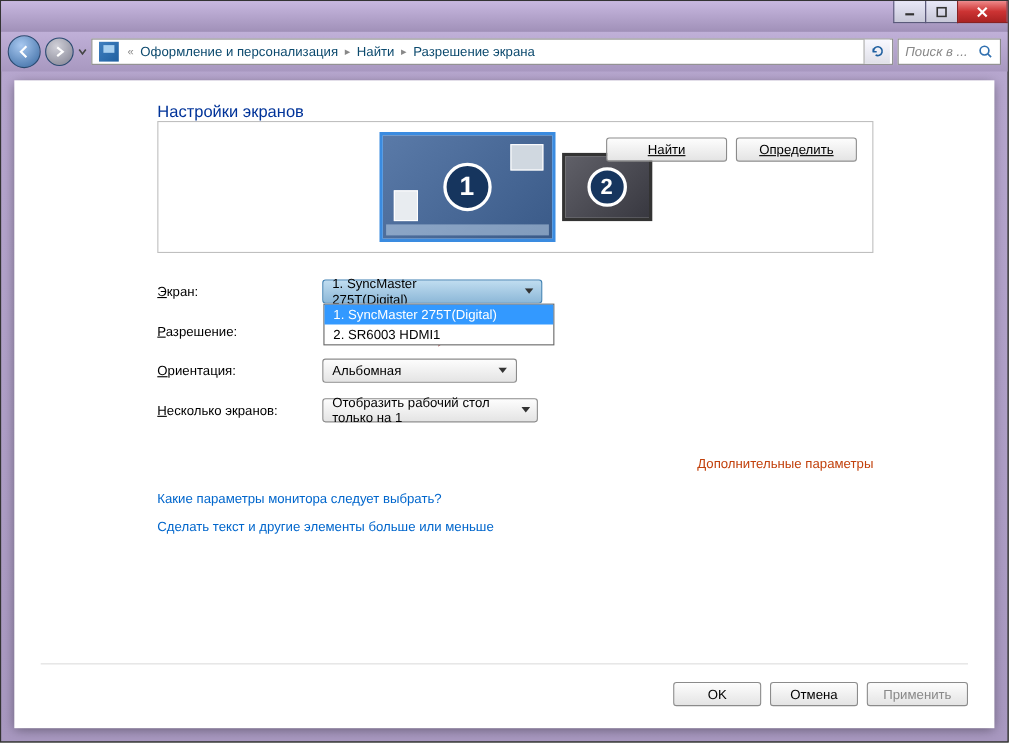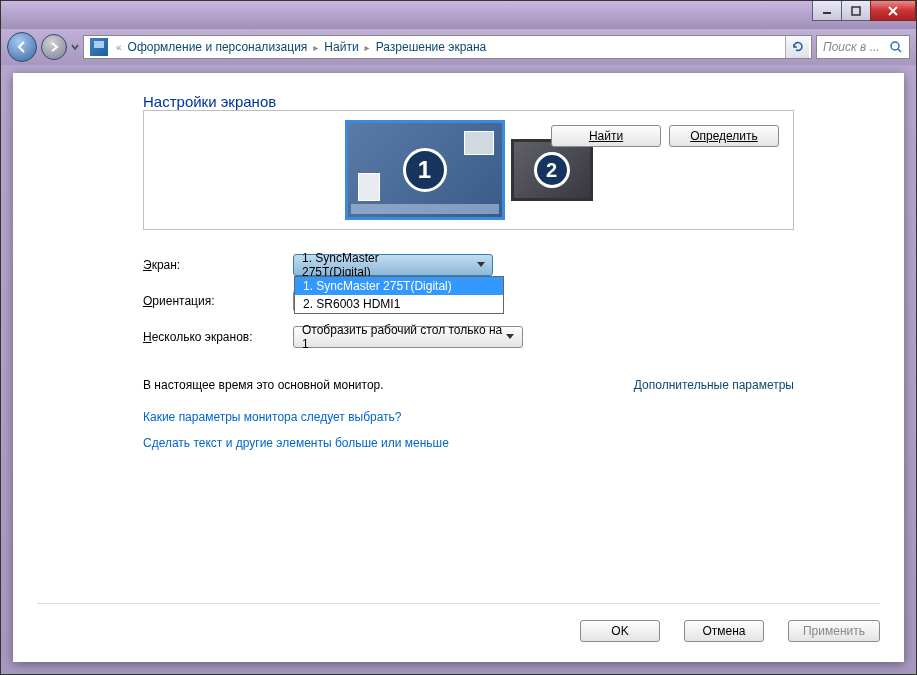--- a/index.html
+++ b/index.html
@@ -207,29 +207,29 @@
   left: 230px;
   top: -4px;
 }
 
 .status-row {
   display: flex;
   margin-top: 30px;
   margin-bottom: 18px;
 }
 .status-text { color: #000; }
-.adv-link { margin-left: auto; color: #0c4a6e; cursor: pointer; }
+.adv-link { margin-left: auto; color: #c2410c; cursor: pointer; }
 .link-row { color: #0066cc; margin-bottom: 12px; cursor: pointer; }
 
 .button-bar {
   position: absolute;
   bottom: 20px;
   right: 24px;
   display: flex;
-  gap: 24px;
+  gap: 8px;
 }
 .button-bar .win-btn { min-width: 80px; }
 
 .divider {
   height: 1px;
   background: #ddd;
   margin: 0 -86px 0 -106px;
   position: absolute;
   bottom: 58px;
   left: 130px; right: 110px;
@@ -336,47 +336,60 @@
                 <path d="M0 0 L4 5 L8 0 Z" fill="#333"></path>
               </svg>
           </span>
           <div class="dd-list">
             <div class="dd-item selected">1. SyncMaster 275T(Digital)</div>
             <div class="dd-item">2. SR6003 HDMI1</div>
           </div>
         </div>
       </div>
 
+      <div class="form-row">
+        <div class="form-label"><span class="u">Р</span>азрешение:</div>
+        <div class="dropdown" style="width:150px; margin-left:60px">
+          <span></span>
+          <span class="dd-arrow">
+            <svg width="8" height="6">
+                <path d="M0 0 L4 5 L8 0 Z" fill="#333"></path>
+              </svg>
+          </span>
+        </div>
+        <svg class="arrow-pointer" width="50" height="30">
+          <path d="M2 8 L26 8 L26 2 L46 15 L26 28 L26 22 L2 22 Z" fill="#d00000" stroke="#800" stroke-width="1"></path>
+        </svg>
+      </div>
 
       <div class="form-row">
         <div class="form-label"><span class="u">О</span>риентация:</div>
         <div class="dropdown" style="width:177px">
           <span>Альбомная</span>
           <span class="dd-arrow">
             <svg width="8" height="6">
                 <path d="M0 0 L4 5 L8 0 Z" fill="#333"></path>
               </svg>
           </span>
         </div>
       </div>
 
       <div class="form-row">
         <div class="form-label"><span class="u">Н</span>есколько экранов:</div>
-        <div class="dropdown" style="width:230px">
+        <div class="dropdown" style="width:196px">
           <span>Отобразить рабочий стол только на 1</span>
           <span class="dd-arrow">
             <svg width="8" height="6">
                 <path d="M0 0 L4 5 L8 0 Z" fill="#333"></path>
               </svg>
           </span>
         </div>
       </div>
 
       <div class="status-row">
-        <span class="status-text">В настоящее время это основной монитор.</span>
         <span class="adv-link">Дополнительные параметры</span>
       </div>
 
       <div class="link-row">Какие параметры монитора следует выбрать?</div>
       <div class="link-row">Сделать текст и другие элементы больше или меньше</div>
 
     </div>
 
     <div class="divider"></div>
 

